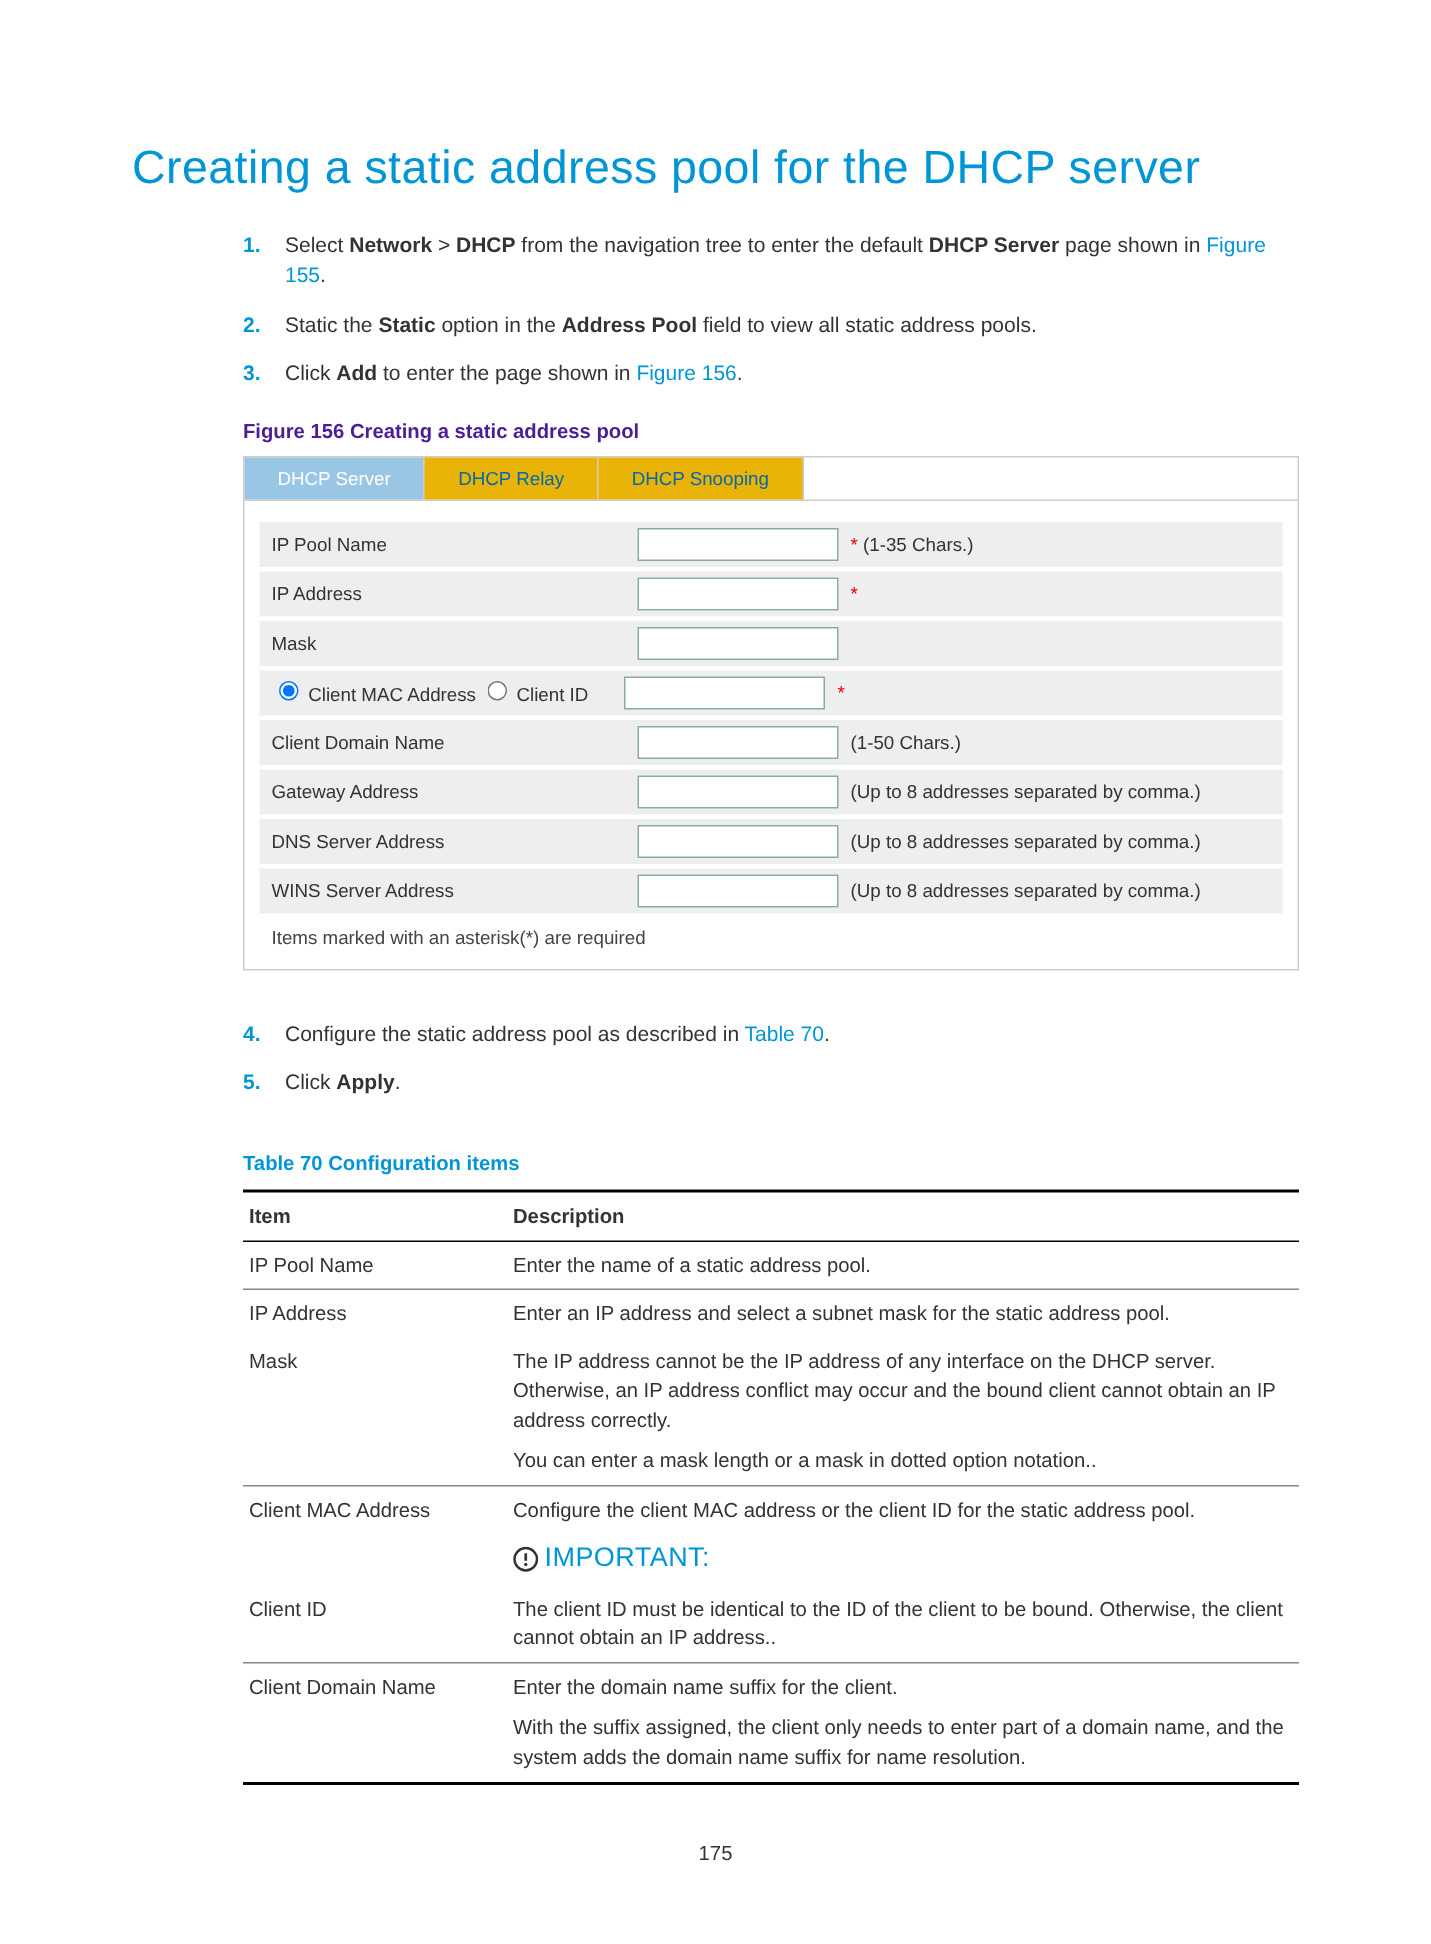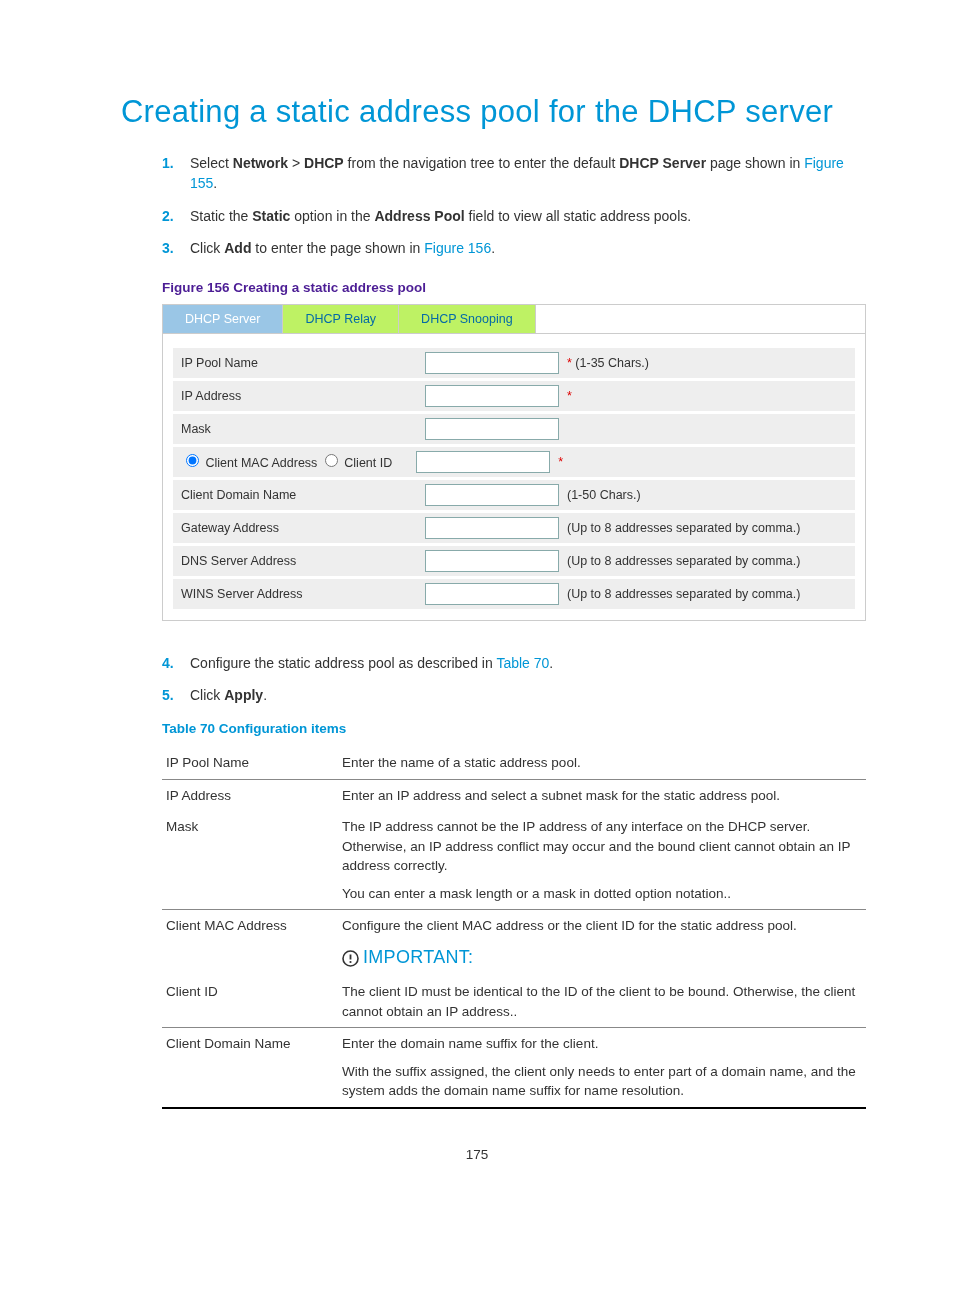--- a/index.html
+++ b/index.html
@@ -11,53 +11,52 @@
     background: #fff;
     line-height: 1.45;
   }
   h1 {
     font-family: "Futura", "Century Gothic", Arial, sans-serif;
     font-weight: 400;
     color: #0096d6;
     font-size: 31px;
     margin: 0 0 14px 0;
     letter-spacing: 0.3px;
-    text-align: center;
   }
   .content { padding-left: 74px; }
   ol.steps { list-style: none; padding: 0; margin: 0; }
   ol.steps > li { padding: 4px 0 8px 28px; position: relative; }
   ol.steps > li .num {
     position: absolute; left: 0; top: 4px;
     color: #0096d6; font-weight: bold; font-family: Arial;
   }
   .link { color: #0096d6; }
   .bold { font-weight: bold; }
   .fig-caption {
     color: #4c1d95; font-weight: bold; font-size: 13.5px;
     margin: 12px 0 6px 0;
   }
   .tbl-caption {
     color: #0096d6; font-weight: bold; font-size: 13.5px;
-    margin: 6px 0 8px 0;
+    margin: 26px 0 8px 0;
   }
   
   .ui-shot {
     border: 1px solid #ccc;
     background: #fff;
     font-family: Tahoma, Arial, sans-serif;
     font-size: 12.5px;
     color: #333;
     margin-bottom: 28px;
   }
   .ui-tabs { display: flex; border-bottom: 1px solid #ccc; }
   .ui-tab {
     padding: 5px 22px; color: #046aa7;
     border-right: 1px solid #ccc;
-    background: #bef264;
+    background: #eab308;
   }
   .ui-tab.active { background: #9ac6e6; color: #fff; }
   .ui-body { padding: 14px 10px 8px 10px; }
   .ui-row { display: flex; align-items: center; background: #eee; margin-bottom: 3px; padding: 4px 8px; }
   .ui-row .lbl { width: 244px; }
   .ui-row input[type=text] { width: 128px; height: 18px; border: 1px solid #8aa; background: #fff; }
   .ui-row select { width: 132px; height: 21px; border: 1px solid #7ba7ce; background: #fff; }
   .ui-row .hint { margin-left: 8px; font-size: 12.5px; }
   .req { color: #d00; }
   .ui-note { padding: 4px 8px; color: #444; font-size: 12.5px; }
@@ -149,36 +148,41 @@
     <div class="ui-row">
       <span class="lbl">DNS Server Address</span>
       <input type="text" style="">
       <span class="hint">(Up to 8 addresses separated by comma.)</span>
     </div>
     <div class="ui-row">
       <span class="lbl">WINS Server Address</span>
       <input type="text" style="">
       <span class="hint">(Up to 8 addresses separated by comma.)</span>
     </div>
+    <div class="ui-note">Items marked with an asterisk(*) are required</div>
   </div>
 </div>
 
 <ol class="steps">
   <li><span class="num">4.</span>
     <span>Configure the static address pool as described in </span><span class="link">Table 70</span><span>.</span>
   </li>
   <li><span class="num">5.</span>
     <span>Click </span><span class="bold">Apply</span><span>.</span>
   </li>
 </ol>
 
 <div class="tbl-caption">Table 70 Configuration items</div>
 
 <table class="cfg">
   <tbody>
+        <tr>
+    <th>Item</th>
+    <th>Description</th>
+  </tr>
   <tr class="row-sep">
     <td class="item">IP Pool Name</td>
     <td>Enter the name of a static address pool.</td>
   </tr>
   <tr>
     <td class="item">IP Address</td>
     <td>Enter an IP address and select a subnet mask for the static address pool.</td>
   </tr>
   <tr class="row-sep">
     <td class="item">Mask</td>

